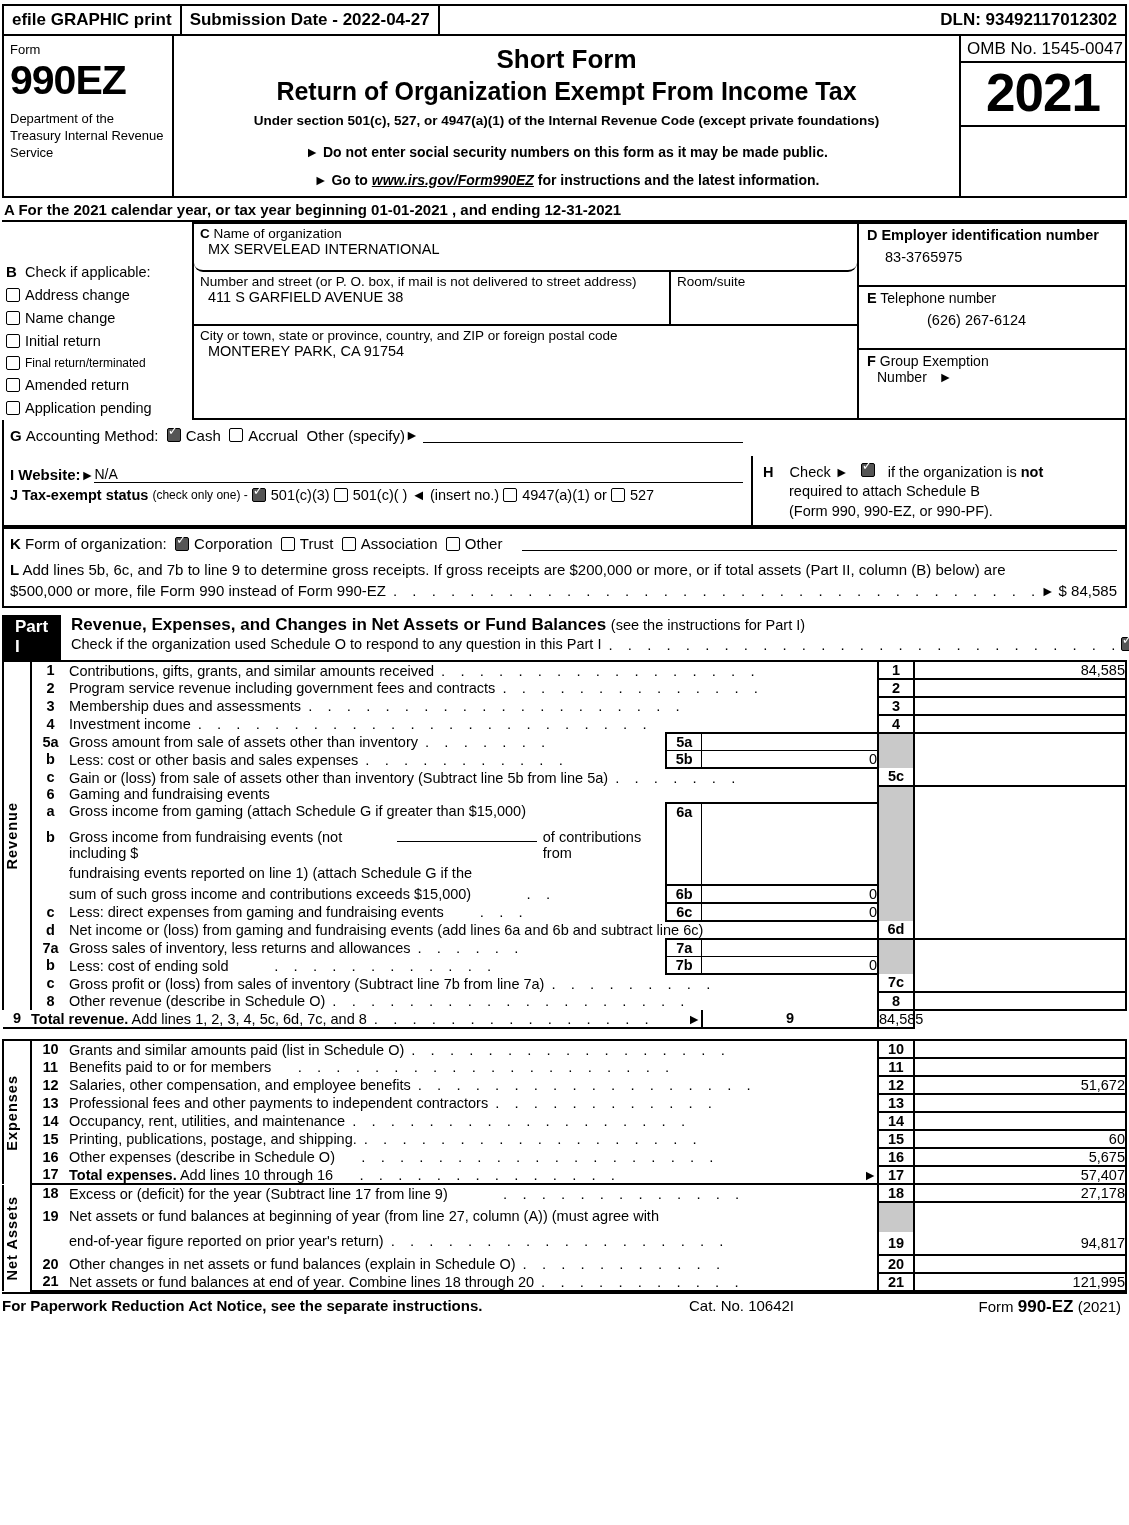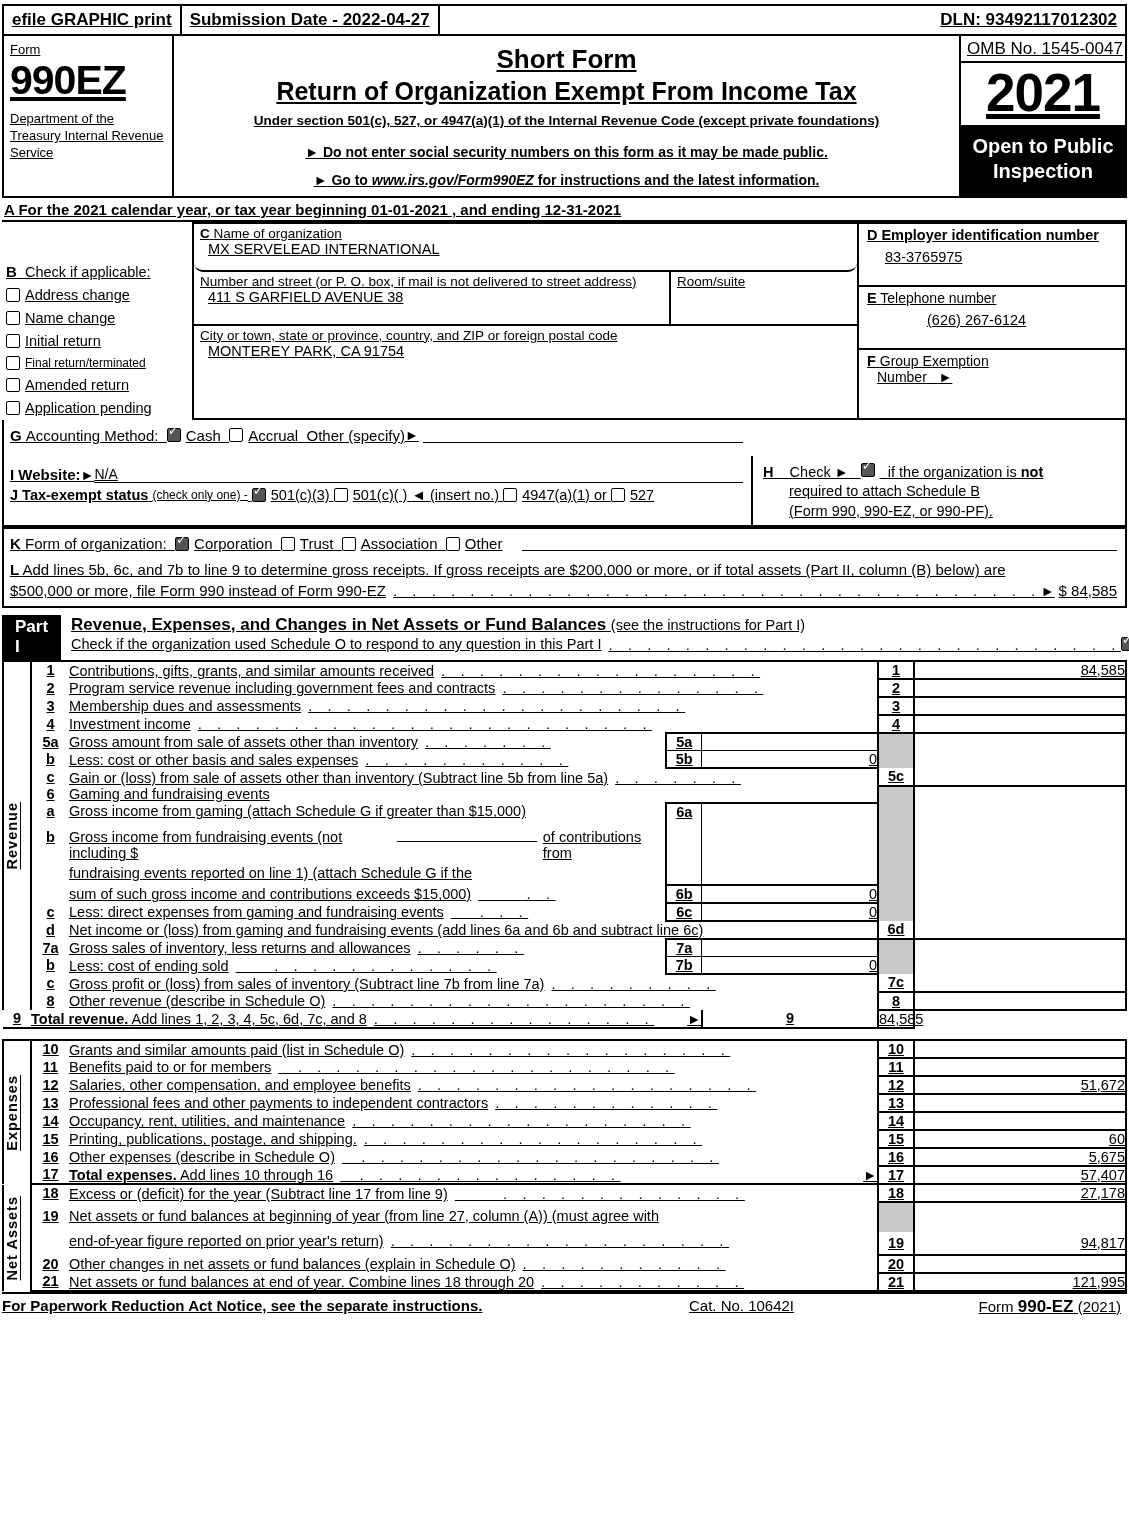--- a/index.html
+++ b/index.html
@@ -2,21 +2,21 @@
 <html><head>
 <meta charset="utf-8">
 <style>
   html,body{margin:0;padding:0;background:#fff;}
   body{
     width:1129px;
     font-family:"Liberation Sans", sans-serif;
     color:#000;
     -webkit-font-smoothing:none;
   }
-  .page{width:1129px;position:relative;text-decoration:underline;}
+  .page{width:1129px;position:relative;}
 
   
   .efile-bar{display:flex;align-items:stretch;height:28px;margin:4px 2px 0 2px;border:2px solid #000;}
   .efile-cell{border-right:2px solid #000;display:flex;align-items:center;padding:0 8px;font-weight:bold;font-size:17px;white-space:nowrap;}
   .efile-cell.last{border-right:none;flex:1;justify-content:flex-end;}
 
   
   .form-head{display:flex;border:2px solid #000;border-top:none;margin:0 2px;}
   .fh-left{width:170px;border-right:2px solid #000;padding:6px 6px 4px 6px;box-sizing:border-box;}
   .fh-left .lbl{font-size:13px;}
@@ -139,21 +139,20 @@
         <span>Do not enter social security numbers on this form as it may be made public.</span>
       </div>
       <div class="t5">
         <span>►</span>
         <span>Go to </span><span class="u">www.irs.gov/Form990EZ</span><span> for instructions and the latest information.</span>
       </div>
     </div>
     <div class="fh-right">
       <div class="omb">OMB No. 1545-0047</div>
       <div class="yr">2021</div>
-      <div class="openpub">Open to Public Inspection</div>
     </div>
   </div>
 
   <div class="lineA">A  For the 2021 calendar year, or tax year beginning 01-01-2021 , and ending 12-31-2021</div>
 
   <div class="bcd">
     <div class="col-b">
       <div class="hdr">
         <b>B</b>
         &nbsp;<span>Check if applicable:</span>

